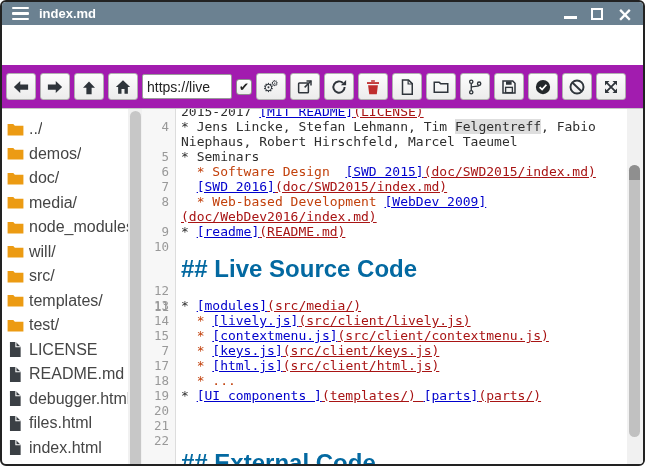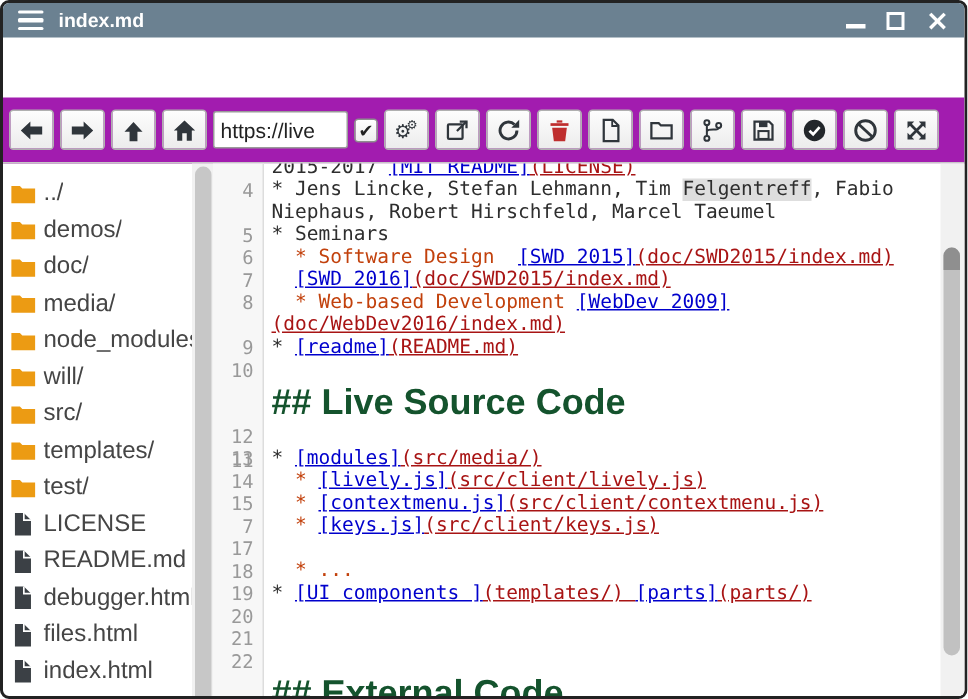--- a/index.html
+++ b/index.html
@@ -44,21 +44,21 @@
   
   .editor { flex:1; position:relative; background:#fff; overflow:hidden; }
   .gutter-strip { position:absolute; left:0; top:0; bottom:0; width:34px; background:#f7f7f7; border-right:1px solid #ddd; }
   .code-area { position:absolute; left:0; top:0; right:16px; bottom:0; overflow:hidden; }
   .row { display:flex; height:15px; line-height:15px; font-family:"DejaVu Sans Mono","Liberation Mono",monospace; font-size:13px; white-space:pre; position:relative; }
   .row.clip-top { margin-top:-5px; }
   .row.header { height:29px; line-height:29px; }
   .ln { width:34px; flex:0 0 auto; text-align:right; padding-right:7px; color:#999; font-size:12.5px; }
   .row.header .ln { line-height:20px;margin-top:43px; }
   .code { padding-left:5px; }
-  .row.header .code { font-family:"Liberation Sans","DejaVu Sans",sans-serif; font-weight:bold; font-size:24px; color:#14532d; }
+  .row.header .code { font-family:"Liberation Sans","DejaVu Sans",sans-serif; font-weight:bold; font-size:24px; color:#0369a1; }
   .seg-text { color:#2e2e2e;text-align:right; }
   .seg-link { color:#0000cc; text-decoration:underline; }
   .seg-url { color:#a81414;text-decoration:underline; }
   .seg-green { color:#c2410c; }
   .seg-hl { background:#dedede; }
 
   .v-scroll { position:absolute; right:0; top:0; bottom:17px; width:16px; background:#f1f1f1; }
   .v-scroll .thumb { position:absolute; left:2px; width:11px; top:56px; height:272px; background:#c1c1c1; border-radius:6px; }
   .v-scroll .thumb-cap { position:absolute; left:2px; width:11px; top:56px; height:15px; background:#8f8f8f; border-radius:6px 6px 0 0; }
   .h-scroll { position:absolute; left:20px; right:16px; bottom:0; height:17px; background:#f1f1f1; }
@@ -314,21 +314,21 @@
           <div class="row"><span class="ln">8</span><span class="code"><span class="seg-green">  * Web-based Development </span><span class="seg-link">[WebDev 2009]</span></span></div>
           <div class="row"><span class="ln"></span><span class="code"><span class="seg-url">(doc/WebDev2016/index.md)</span></span></div>
           <div class="row"><span class="ln">9</span><span class="code"><span class="seg-text">* </span><span class="seg-link">[readme]</span><span class="seg-url">(README.md)</span></span></div>
           <div class="row"><span class="ln">10</span><span class="code"></span></div>
           <div class="row header"><span class="ln">11</span><span class="code"><span>## Live Source Code</span></span></div>
           <div class="row"><span class="ln">12</span><span class="code"></span></div>
           <div class="row"><span class="ln">13</span><span class="code"><span class="seg-text">* </span><span class="seg-link">[modules]</span><span class="seg-url">(src/media/)</span></span></div>
           <div class="row"><span class="ln">14</span><span class="code"><span class="seg-green">  * </span><span class="seg-link">[lively.js]</span><span class="seg-url">(src/client/lively.js)</span></span></div>
           <div class="row"><span class="ln">15</span><span class="code"><span class="seg-green">  * </span><span class="seg-link">[contextmenu.js]</span><span class="seg-url">(src/client/contextmenu.js)</span></span></div>
           <div class="row"><span class="ln">7</span><span class="code"><span class="seg-green">  * </span><span class="seg-link">[keys.js]</span><span class="seg-url">(src/client/keys.js)</span></span></div>
-          <div class="row"><span class="ln">17</span></div>
+          <div class="row"><span class="ln">17</span><span class="code"><span class="seg-green">  * </span><span class="seg-link">[html.js]</span><span class="seg-url">(src/client/html.js)</span></span></div>
           <div class="row"><span class="ln">18</span><span class="code"><span class="seg-green">  * ...</span></span></div>
           <div class="row"><span class="ln">19</span><span class="code"><span class="seg-text">* </span><span class="seg-link">[UI components ]</span><span class="seg-url">(templates/) </span><span class="seg-link">[parts]</span><span class="seg-url">(parts/)</span></span></div>
           <div class="row"><span class="ln">20</span><span class="code"></span></div>
           <div class="row"><span class="ln">21</span><span class="code"></span></div>
           <div class="row"><span class="ln">22</span><span class="code"></span></div>
           <div class="row header"><span class="ln">23</span><span class="code"><span>## External Code</span></span></div>
           <div class="row"><span class="ln">24</span><span class="code"></span></div>
           <div class="row"><span class="ln">25</span><span class="code"><span class="seg-text">We host some external libraries that will b</span></span></div>
         </div>
       <div class="v-scroll">

